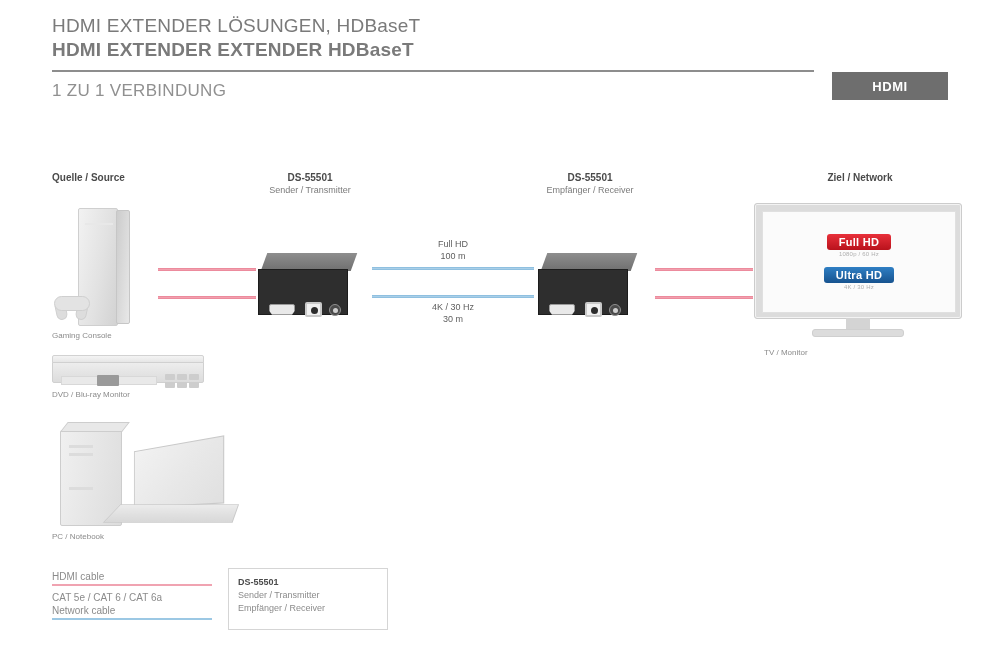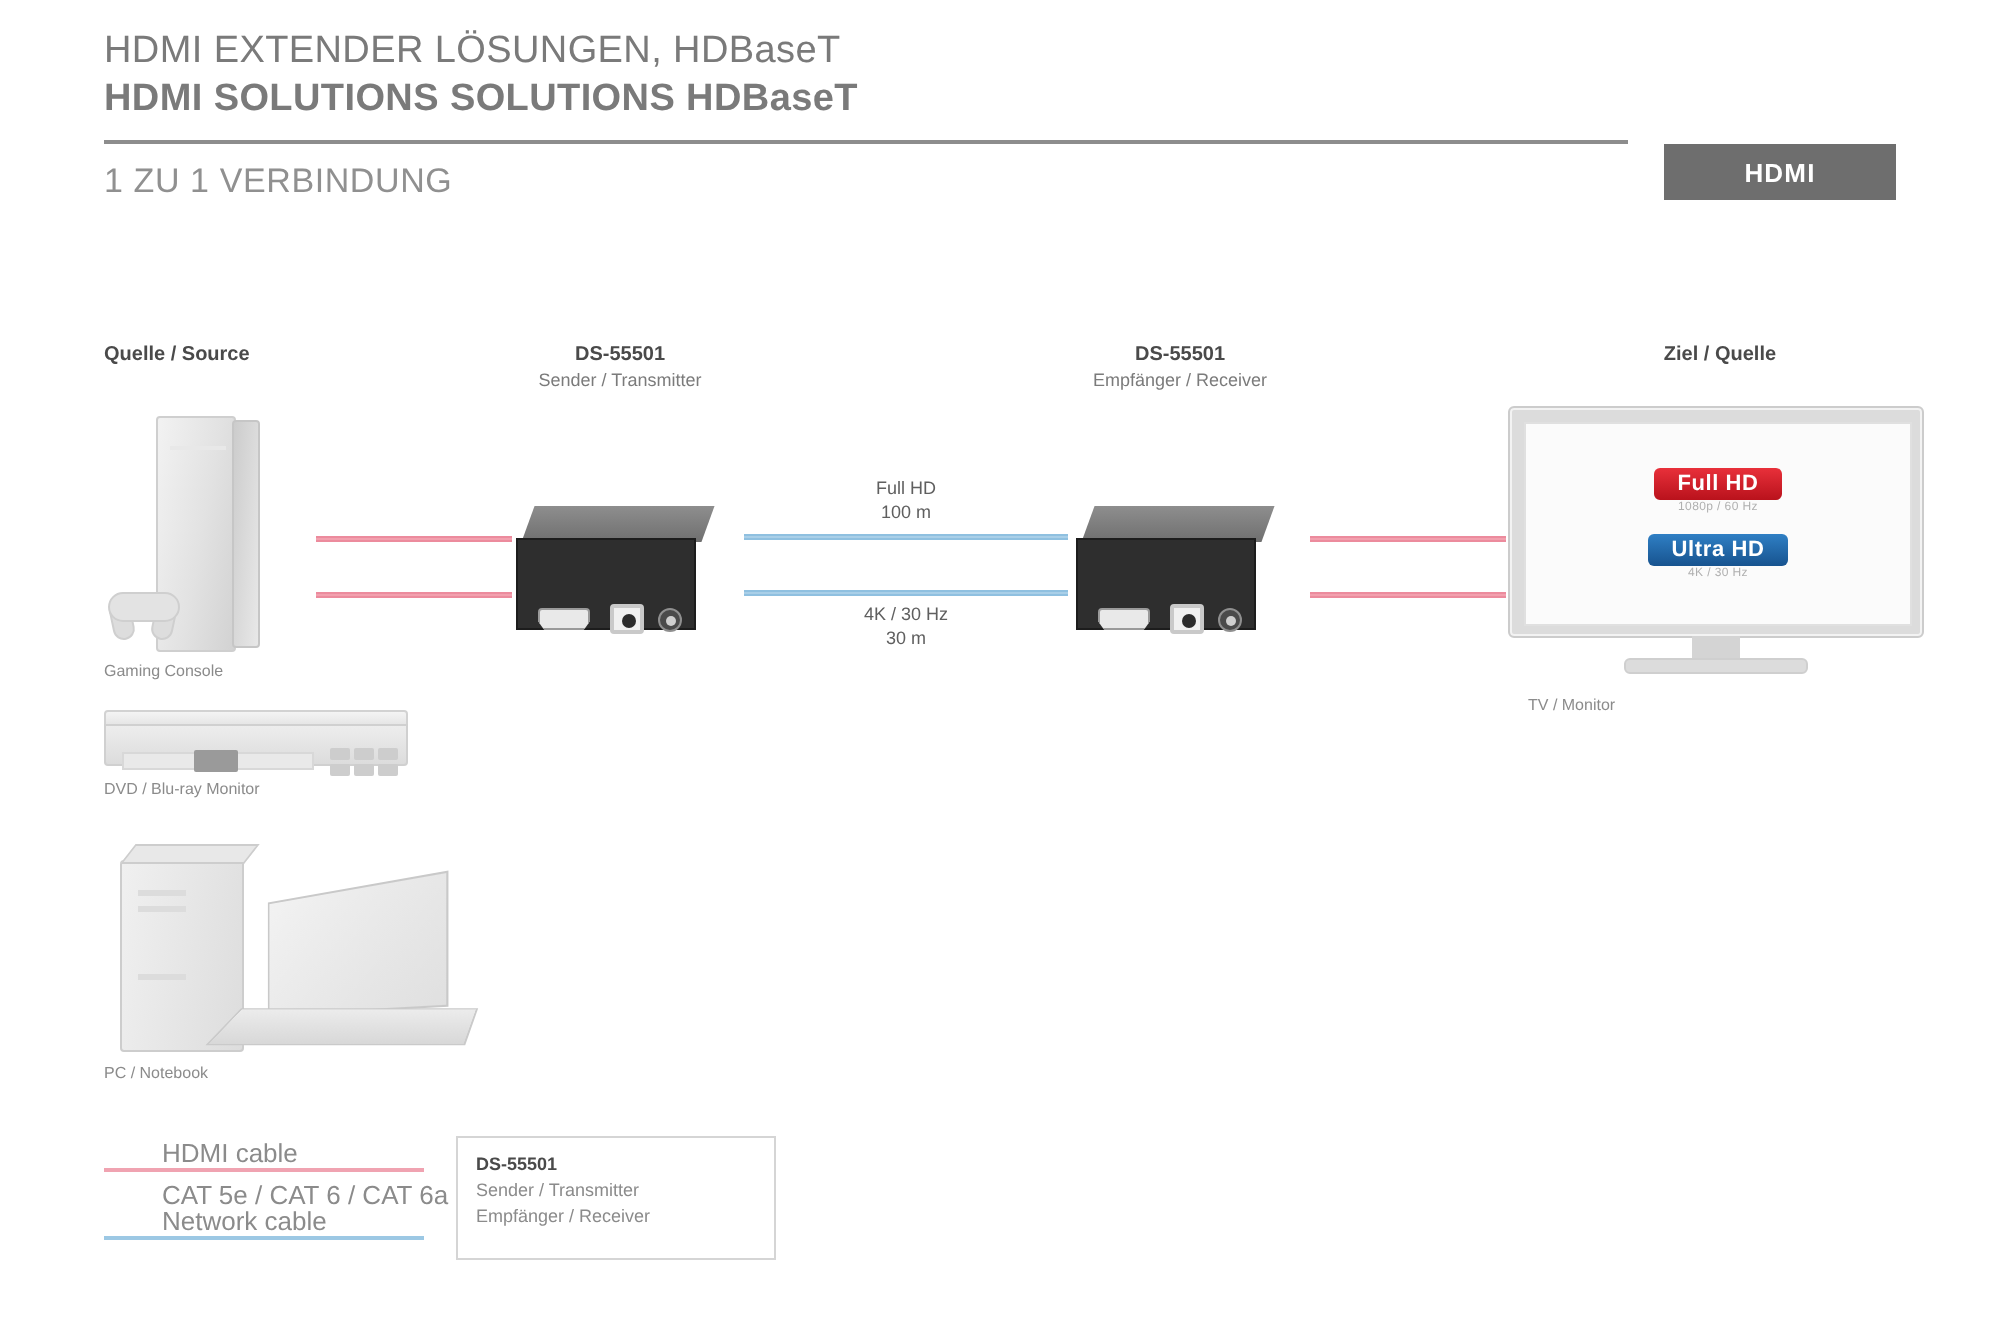--- a/index.html
+++ b/index.html
@@ -226,60 +226,60 @@
   }
   .badge-hd.full { background:linear-gradient(180deg,#e8303a,#b9121c); }
   .badge-hd.ultra { background:linear-gradient(180deg,#2f7fc4,#17538f); }
   .badge-sub {
     font-size:6px; color:#b0b0b0; letter-spacing:.2px; margin-top:1px; white-space:nowrap;
   }
 
   
   .legend { position:absolute; left:52px; top:570px; width:165px; }
   .legend-row { position:relative; }
-  .legend-text { font-size:13px; color:#8b8b8b; line-height:13px; white-space:nowrap;margin-left:29px; }
+  .legend-text { font-size:10px; color:#8b8b8b; line-height:13px; white-space:nowrap; }
   .legend-line { height:2px; margin-top:1px; margin-bottom:5px; width:160px; }
   .legend-line.red { background:#f0a3b1; }
   .legend-line.blue { background:#9cc8e4; }
 
   .legend-box {
     position:absolute; left:228px; top:568px; width:160px; height:62px;
     border:1px solid #d5d5d5; background:#fff; padding:7px 9px;
   }
   .legend-box .lb-title { font-size:9px; font-weight:700; color:#4a4a4a; line-height:13px; }
   .legend-box .lb-line { font-size:9px; color:#8b8b8b; line-height:13px; white-space:nowrap; }
 </style>
 </head>
 <body>
 
 <div class="page">
 
   <div class="title-block">
     <div class="title-de">HDMI EXTENDER LÖSUNGEN, HDBaseT</div>
-    <div class="title-en">HDMI SOLUTIONS SOLUTIONS HDBaseT</div>
+    <div class="title-en">HDMI EXTENDER EXTENDER HDBaseT</div>
   </div>
   <div class="rule"></div>
   <div class="sub-block">
     <div class="sub-de">1 ZU 1 VERBINDUNG</div>
   </div>
   <div class="hdmi-badge">HDMI</div>
 
   <div class="col-cap" id="cap-source">
     <div class="c1">Quelle / Source</div>
   </div>
   <div class="col-cap" id="cap-tx">
     <div class="c1">DS-55501</div>
     <div class="c2">Sender / Transmitter</div>
   </div>
   <div class="col-cap" id="cap-rx">
     <div class="c1">DS-55501</div>
     <div class="c2">Empfänger / Receiver</div>
   </div>
   <div class="col-cap" id="cap-target">
-    <div class="c1">Ziel / Quelle</div>
+    <div class="c1">Ziel / Network</div>
   </div>
 
   <div class="console">
     <div class="body">
         <div class="slot"></div>
       </div>
     <div class="side"></div>
   </div>
   <div class="gamepad">
     <div class="grip-l"></div>

